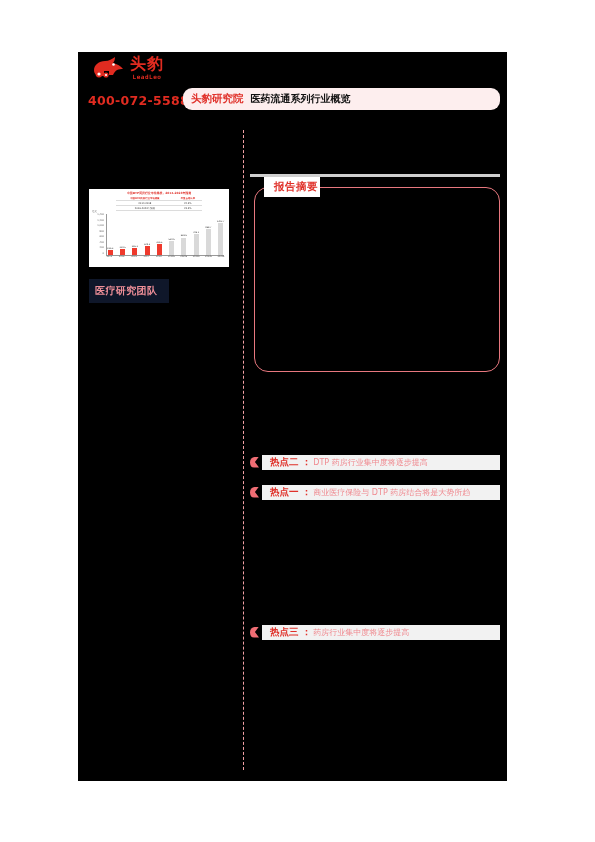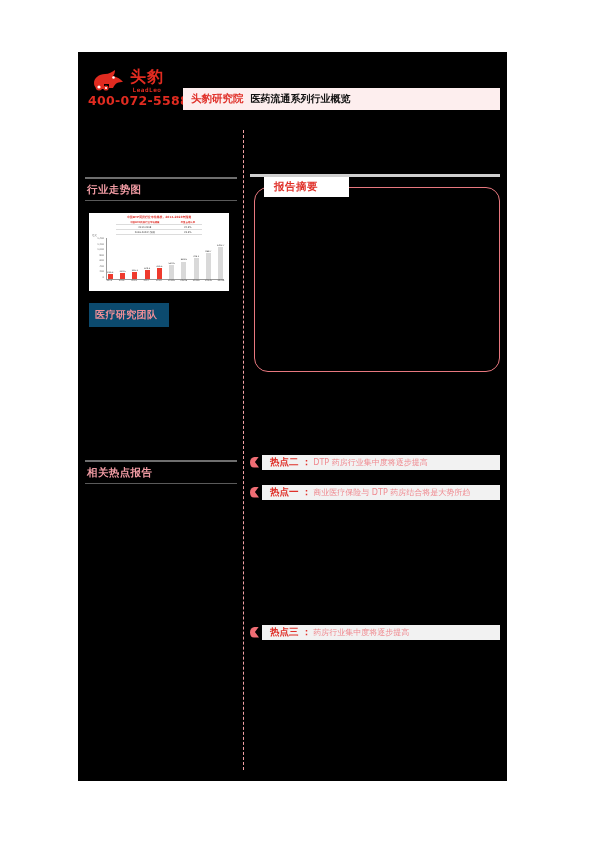--- a/index.html
+++ b/index.html
@@ -29,21 +29,21 @@
   #masthead {
     position: absolute;
     left: 0px;
     top: 0px;
     width: 120px;
     height: 62px;
   }
   #logo-row {
     position: absolute;
     left: 14px;
-    top: 17px;
+    top: 4px;
     display: flex;
     align-items: flex-end;
     gap: 4px;
   }
   #leopard-mark { display: block; }
   .logo-wordmark {
     display: flex;
     flex-direction: column;
     align-items: center;
     line-height: 1;
@@ -81,20 +81,21 @@
     left: 105px;
     top: 36px;
     width: 317px;
     height: 22px;
     background: #fdeeee;
     display: flex;
     align-items: center;
     padding-left: 8px;
     box-sizing: border-box;
     gap: 7px;
+    border-radius: 9px;
   }
   #brand-label {
     font-family: "DejaVu Sans", sans-serif;
     font-size: 10.5px;
     font-weight: bold;
     color: #e0312a;
     white-space: nowrap;
   }
   #report-title {
     font-family: "DejaVu Sans", sans-serif;
@@ -247,21 +248,21 @@
     color: #555;
     text-align: center;
     font-family: "DejaVu Sans", sans-serif;
     line-height: 1;
   }
 
   
   #team-pill {
     margin: 12px 0 0 4px;
     display: inline-block;
-    background: #0c4a6e;
+    background: #0f172a;
     padding: 5px 12px 5px 6px;
     font-family: "DejaVu Sans", sans-serif;
     font-size: 10px;
     font-weight: bold;
     color: #ef8f98;
     letter-spacing: .4px;
   }
 
   #related-block { margin-top: 133px; }
 
@@ -290,21 +291,21 @@
     bottom: 0px;
     border: 1px solid #e8787f;
     border-radius: 14px;
     box-sizing: border-box;
   }
   #summary-tab {
     position: absolute;
     left: 14px;
     top: -10px;
     background: #ffffff;
-    padding: 3px 31px 3px 10px;
+    padding: 3px 2px 3px 10px;
     font-family: "DejaVu Sans", sans-serif;
     font-size: 10.5px;
     font-weight: bold;
     color: #e0312a;
     letter-spacing: .5px;
     z-index: 2;
   }
 
   .hot-row {
     position: relative;
@@ -376,25 +377,20 @@
 
   <div id="title-bar">
     <span id="brand-label">头豹研究院</span>
     <span id="report-title">医药流通系列行业概览</span>
   </div>
 
   <div id="column-divider"></div>
 
   <div id="left-col">
 
-    <div class="section-block">
-      <div class="rule-top"></div>
-      <div class="section-heading">行业走势图</div>
-      <div class="rule-bottom"></div>
-    </div>
 
     
     <div id="chart-thumb">
       <div id="chart-title">中国DTP药房行业市场规模，2014-2023年预测</div>
 
       <table id="chart-legend-box">
         <tbody>
             <tr>
           <td class="hd">中国DTP药房行业市场规模</td>
           <td class="hd">年复合增长率</td>
@@ -474,25 +470,20 @@
             <span>2020E</span>
             <span>2021E</span>
             <span>2022E</span>
             <span>2023E</span>
           </div>
       </div>
     </div>
 
     <div id="team-pill">医疗研究团队</div>
 
-    <div id="related-block" class="section-block">
-      <div class="rule-top"></div>
-      <div class="section-heading">相关热点报告</div>
-      <div class="rule-bottom"></div>
-    </div>
   </div>
 
   <div id="right-col">
 
     <div id="summary-rule"></div>
 
     <div id="summary-wrap">
       <div id="summary-box"></div>
       <div id="summary-tab">报告摘要</div>
     </div>

